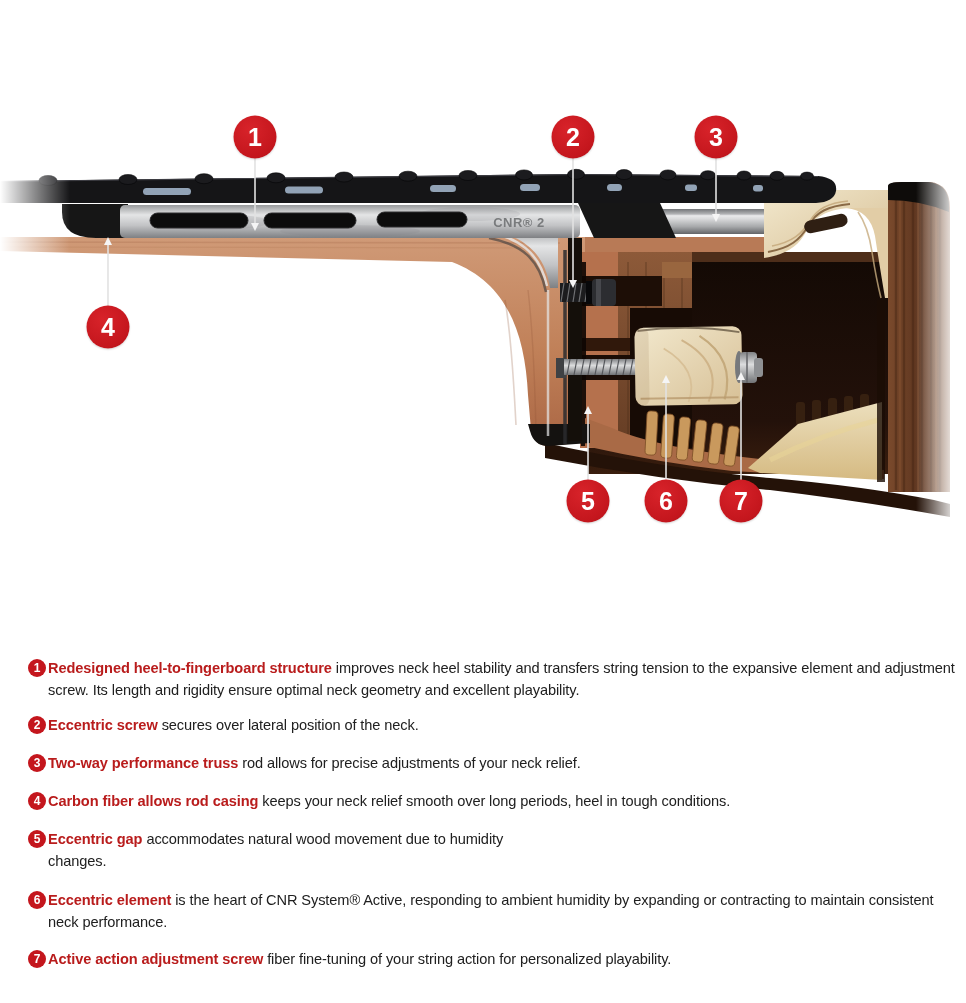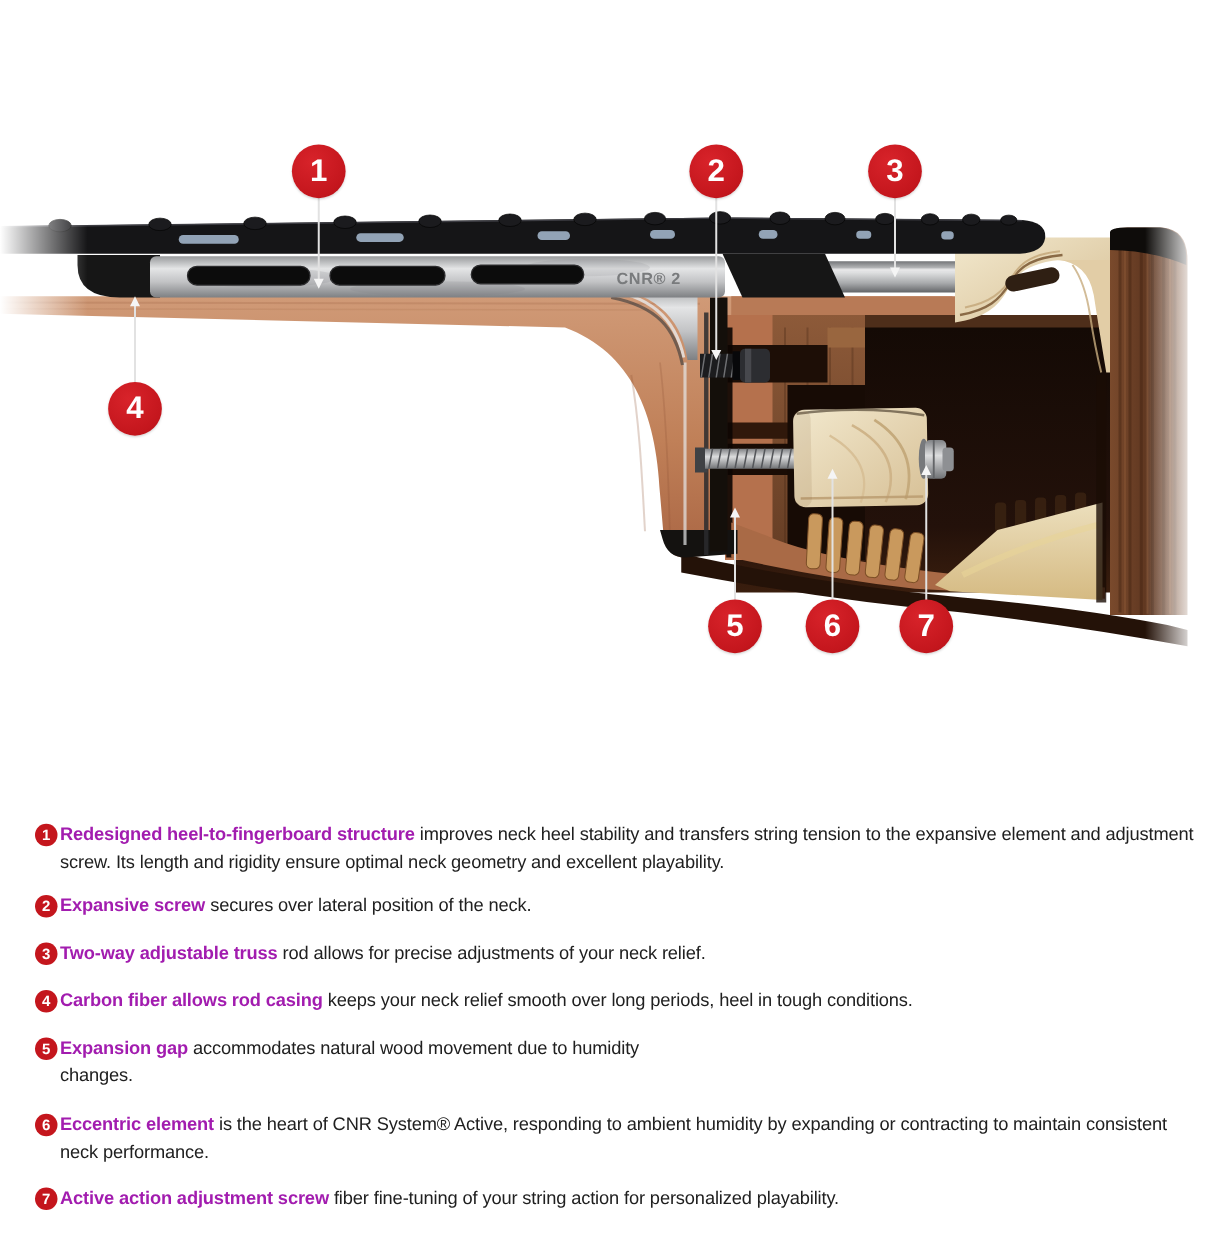--- a/index.html
+++ b/index.html
@@ -12,21 +12,21 @@
           color:#fff;display:flex;align-items:center;justify-content:center;
           font-size:25px;font-weight:bold;transform:translate(-50%,-50%);
           box-shadow:0 1px 2px rgba(0,0,0,.18);}
   .legend{position:absolute;left:0;top:0;width:966px;}
   .legend-item{position:absolute;left:28px;width:932px;}
   .badge{position:absolute;left:0;top:1px;width:18px;height:18px;border-radius:50%;
          background:#c4161d;color:#fff;font-size:12px;font-weight:bold;
          display:flex;align-items:center;justify-content:center;}
   .legend-text{margin:0 0 0 20px;font-size:14.6px;line-height:21.5px;color:#202020;
                white-space:pre-line;letter-spacing:-0.1px;}
-  .legend-text strong{font-weight:bold;color:#a21caf;}
+  .legend-text strong{font-weight:bold;color:#b91c1c;}
 </style>
 </head>
 <body>
 
 <div class="stage">
 <svg width="966" height="620" viewBox="0 0 966 620">
   <defs>
     <linearGradient id="gWood" x1="0" y1="0" x2="0" y2="1">
       <stop offset="0" stop-color="#d09a77"></stop>
           <stop offset="0.55" stop-color="#c08058"></stop>
@@ -297,33 +297,33 @@
     </div>
 </div>
 
 <div class="legend">
   <div class="legend-item" style="top:658px">
     <span class="badge">1</span>
     <p class="legend-text"><strong>Redesigned heel-to-fingerboard structure</strong> <span>improves neck heel stability and transfers string tension to the expansive element and adjustment screw. Its length and rigidity ensure optimal neck geometry and excellent playability.</span></p>
   </div>
   <div class="legend-item" style="top:715px">
     <span class="badge">2</span>
-    <p class="legend-text"><strong>Expansive screw</strong> <span>secures over lateral position of the neck.</span></p>
+    <p class="legend-text"><strong>Eccentric screw</strong> <span>secures over lateral position of the neck.</span></p>
   </div>
   <div class="legend-item" style="top:753px">
     <span class="badge">3</span>
-    <p class="legend-text"><strong>Two-way adjustable truss</strong> <span>rod allows for precise adjustments of your neck relief.</span></p>
+    <p class="legend-text"><strong>Two-way performance truss</strong> <span>rod allows for precise adjustments of your neck relief.</span></p>
   </div>
   <div class="legend-item" style="top:791px">
     <span class="badge">4</span>
     <p class="legend-text"><strong>Carbon fiber allows rod casing</strong> <span>keeps your neck relief smooth over long periods, heel in tough conditions.</span></p>
   </div>
   <div class="legend-item" style="top:829px">
     <span class="badge">5</span>
-    <p class="legend-text"><strong>Expansion gap</strong> <span>accommodates natural wood movement due to humidity
+    <p class="legend-text"><strong>Eccentric gap</strong> <span>accommodates natural wood movement due to humidity
 changes.</span></p>
   </div>
   <div class="legend-item" style="top:890px">
     <span class="badge">6</span>
     <p class="legend-text"><strong>Eccentric element</strong> <span>is the heart of CNR System® Active, responding to ambient humidity by expanding or contracting to maintain consistent neck performance.</span></p>
   </div>
   <div class="legend-item" style="top:949px">
     <span class="badge">7</span>
     <p class="legend-text"><strong>Active action adjustment screw</strong> <span>fiber fine-tuning of your string action for personalized playability.</span></p>
   </div>

